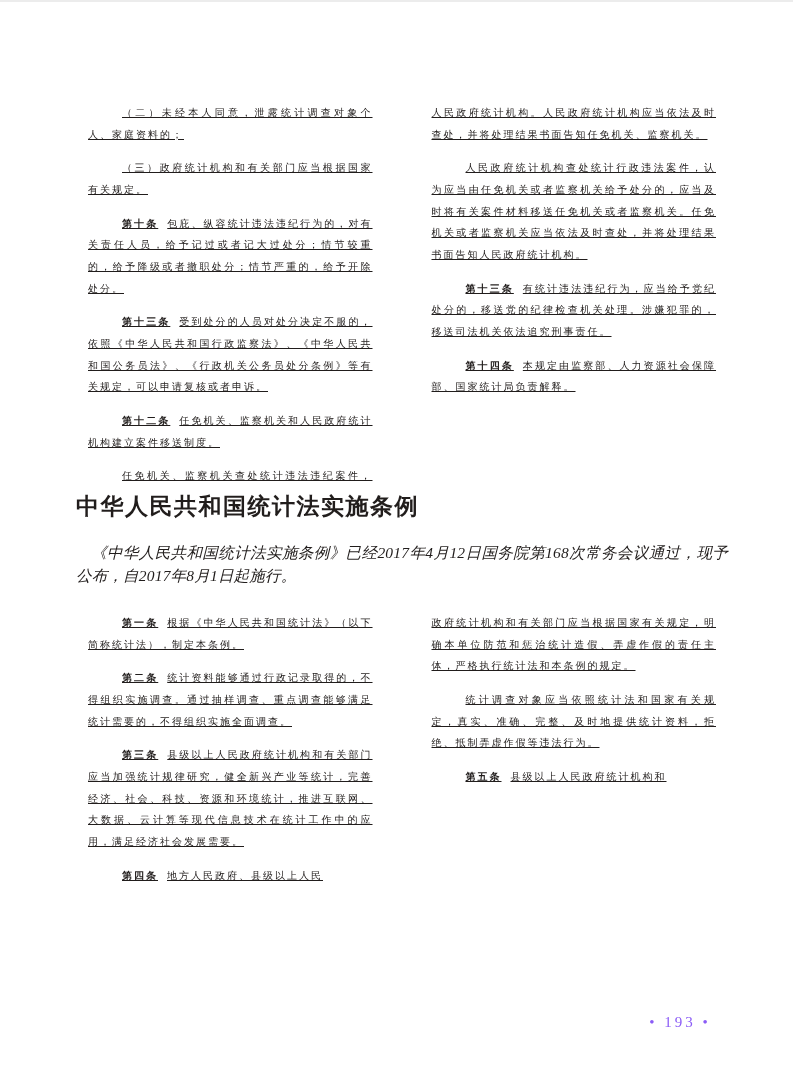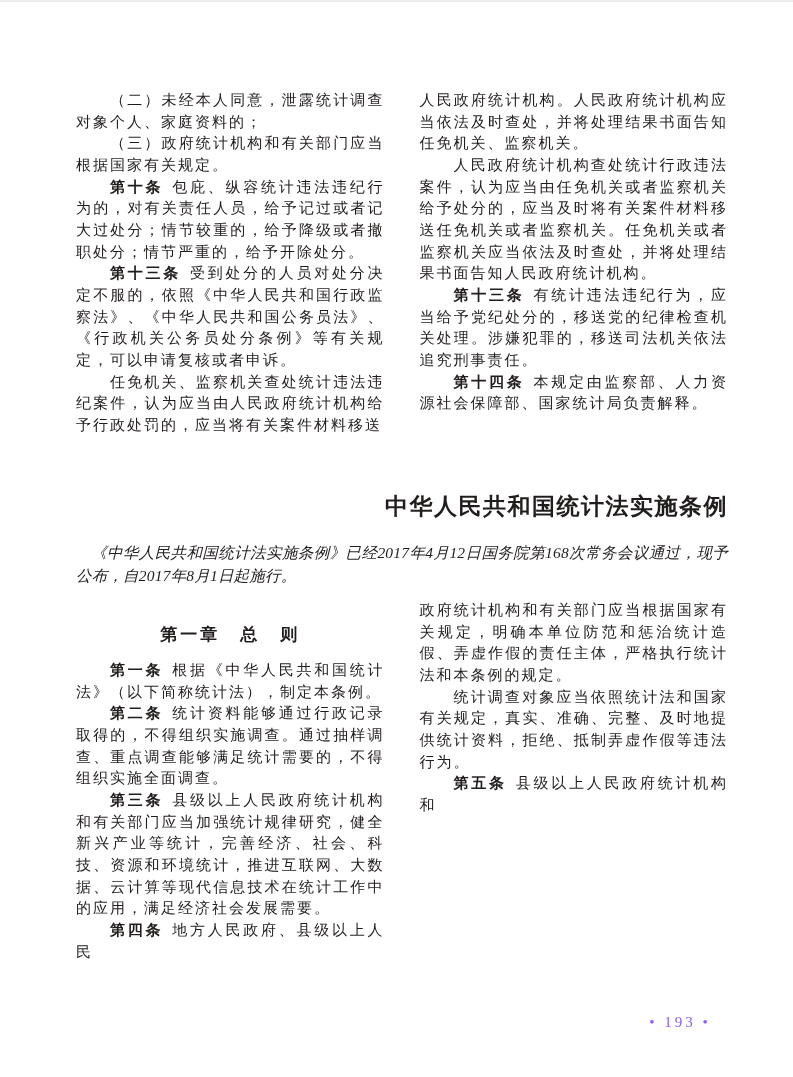--- a/index.html
+++ b/index.html
@@ -15,36 +15,37 @@
     box-sizing:border-box;
   }
   .content{
     position:absolute;
     left:76px;top:88px;width:652px;
   }
   .two-col{display:flex;gap:35px;}
   .col{flex:1 1 0;min-width:0;}
   .section1{height:400px;overflow:hidden;}
   .para{
-    margin:0;
-    font-size:15px;
+    margin:12px;
+    font-size:10px;
     line-height:21.65px;
     letter-spacing:2px;
     text-align:justify;
     text-justify:inter-character;
     text-indent:34px;
+    text-decoration:underline;
   }
   .para.no-indent{text-indent:0;}
   .lead{font-weight:bold;margin-right:9px;}
   .doc-title{
     margin:0;
     font-size:23px;
     font-weight:bold;
     line-height:33px;
-    text-align:right;
+    text-align:left;
     letter-spacing:1.5px;
   }
   .preamble{
     margin:19px 0 0 0;
     font-style:italic;
     font-size:15.5px;
     line-height:22.5px;
     letter-spacing:0.2px;
     text-indent:15px;
     text-align:justify;
@@ -73,37 +74,37 @@
 
 <div class="page">
   <div class="content">
 
     <section class="two-col section1">
       <div class="col">
           <p class="para">（二）未经本人同意，泄露统计调查对象个人、家庭资料的；</p>
           <p class="para">（三）政府统计机构和有关部门应当根据国家有关规定。</p>
           <p class="para"><b class="lead">第十条</b>包庇、纵容统计违法违纪行为的，对有关责任人员，给予记过或者记大过处分；情节较重的，给予降级或者撤职处分；情节严重的，给予开除处分。</p>
           <p class="para"><b class="lead">第十三条</b>受到处分的人员对处分决定不服的，依照《中华人民共和国行政监察法》、《中华人民共和国公务员法》、《行政机关公务员处分条例》等有关规定，可以申请复核或者申诉。</p>
+          <p class="para"><b class="lead">第十二条</b>任免机关、监察机关和人民政府统计机构建立案件移送制度。</p>
           <p class="para">任免机关、监察机关查处统计违法违纪案件，认为应当由人民政府统计机构给予行政处罚的，应当将有关案件材料移送</p>
         </div>
       <div class="col">
           <p class="para no-indent">人民政府统计机构。人民政府统计机构应当依法及时查处，并将处理结果书面告知任免机关、监察机关。</p>
           <p class="para">人民政府统计机构查处统计行政违法案件，认为应当由任免机关或者监察机关给予处分的，应当及时将有关案件材料移送任免机关或者监察机关。任免机关或者监察机关应当依法及时查处，并将处理结果书面告知人民政府统计机构。</p>
           <p class="para"><b class="lead">第十三条</b>有统计违法违纪行为，应当给予党纪处分的，移送党的纪律检查机关处理。涉嫌犯罪的，移送司法机关依法追究刑事责任。</p>
           <p class="para"><b class="lead">第十四条</b>本规定由监察部、人力资源社会保障部、国家统计局负责解释。</p>
         </div>
     </section>
 
     <h1 class="doc-title">中华人民共和国统计法实施条例</h1>
 
     <p class="preamble">《中华人民共和国统计法实施条例》已经2017年4月12日国务院第168次常务会议通过，现予公布，自2017年8月1日起施行。</p>
 
     <section class="two-col section2">
       <div class="col">
-        <h2 class="chapter-heading">第一章　总　则</h2>
         <div>
             <p class="para"><b class="lead">第一条</b>根据《中华人民共和国统计法》（以下简称统计法），制定本条例。</p>
             <p class="para"><b class="lead">第二条</b>统计资料能够通过行政记录取得的，不得组织实施调查。通过抽样调查、重点调查能够满足统计需要的，不得组织实施全面调查。</p>
             <p class="para"><b class="lead">第三条</b>县级以上人民政府统计机构和有关部门应当加强统计规律研究，健全新兴产业等统计，完善经济、社会、科技、资源和环境统计，推进互联网、大数据、云计算等现代信息技术在统计工作中的应用，满足经济社会发展需要。</p>
             <p class="para"><b class="lead">第四条</b>地方人民政府、县级以上人民</p>
           </div>
       </div>
       <div class="col">
           <p class="para no-indent">政府统计机构和有关部门应当根据国家有关规定，明确本单位防范和惩治统计造假、弄虚作假的责任主体，严格执行统计法和本条例的规定。</p>
           <p class="para">统计调查对象应当依照统计法和国家有关规定，真实、准确、完整、及时地提供统计资料，拒绝、抵制弄虚作假等违法行为。</p>

